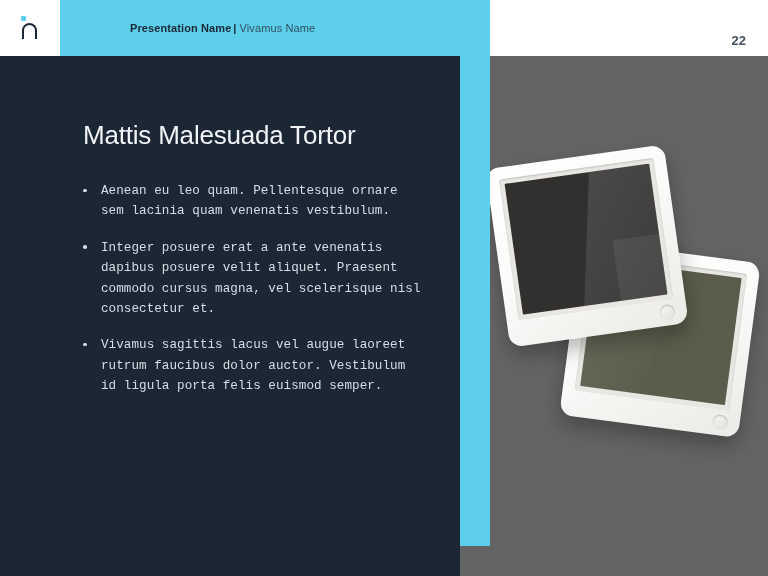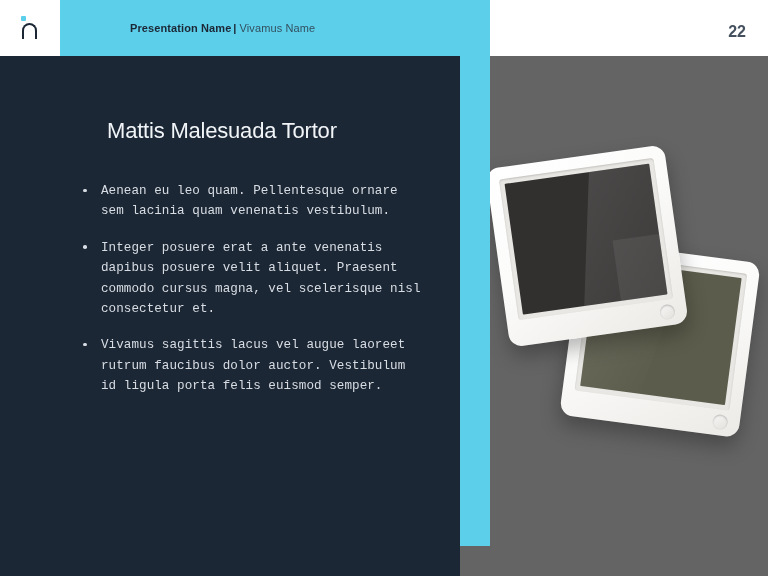--- a/index.html
+++ b/index.html
@@ -17,30 +17,30 @@
   .logo-box{position:absolute;left:0;top:0;width:60px;height:56px;display:flex;align-items:center;justify-content:center;background:#ffffff;}
   .logo{position:relative;width:30px;height:30px;}
   .logo .arch{position:absolute;left:7px;top:10px;width:15px;height:16px;border:2.6px solid #1c2735;border-bottom:none;border-radius:8px 8px 0 0;box-sizing:border-box;}
   .logo .dot{position:absolute;left:6px;top:3px;width:5px;height:5px;background:#5ccfeb;border-radius:1px;}
 
   .header-text{position:absolute;left:86px;top:0;height:56px;display:flex;align-items:center;font-size:11px;letter-spacing:.1px;margin-left:44px;}
   .header-text .pres{font-weight:bold;color:#1c2735;}
   .header-text .sep{font-weight:bold;color:#1c2735;margin:0 3px 0 2px;}
   .header-text .sect{color:#33505f;}
 
-  .page-num{position:absolute;right:22px;top:4px;height:56px;display:flex;align-items:center;font-size:16px;font-weight:bold;color:#44505e;}
+  .page-num{position:absolute;right:22px;top:12px;height:56px;display:flex;align-items:center;font-size:13px;font-weight:bold;color:#44505e;}
 
   
   .content-panel{position:absolute;left:0;top:56px;width:460px;height:520px;background:#1c2735;}
   .accent-bar{position:absolute;left:460px;top:56px;width:30px;height:490px;background:#5ccfeb;}
   .accent-bar-tail{position:absolute;left:460px;top:546px;width:30px;height:30px;background:#646464;}
   .photo-panel{position:absolute;left:490px;top:56px;width:278px;height:520px;background:#646464;overflow:hidden;}
 
   
-  .title{position:absolute;left:83px;top:103px;width:350px;color:#f2f5f8;font-size:22px;font-weight:normal;letter-spacing:-.2px;line-height:1.18;margin-left:24px;}
+  .title{position:absolute;left:83px;top:103px;width:350px;color:#f2f5f8;font-size:26px;font-weight:normal;letter-spacing:-.2px;line-height:1.18;}
   .bullets{position:absolute;left:78px;top:181px;width:348px;margin:0;padding:0;list-style:none;font-family:Liberation Mono, monospace;}
   .bullets li{position:relative;padding-left:23px;margin-bottom:16px;color:#d8dde4;font-size:12.6px;line-height:1.62;letter-spacing:.05px;}
   .bullets li:before{content:"";position:absolute;left:5px;top:7.5px;width:3.6px;height:3.6px;border-radius:50%;background:#d8dde4;}
 
   
   .frame{position:absolute;border-radius:13px;background:linear-gradient(150deg,#ffffff 0%,#fbfbfa 45%,#eceae6 100%);
          box-shadow:0 10px 20px rgba(0,0,0,.28);}
   .frame .inner-bevel{position:absolute;left:12px;top:12px;right:12px;bottom:26px;border-radius:3px;
          background:#e9e7e3;box-shadow:inset 0 1px 2px rgba(0,0,0,.16);}
   .frame .window{position:absolute;left:5px;top:5px;right:5px;bottom:5px;border-radius:1px;overflow:hidden;}

